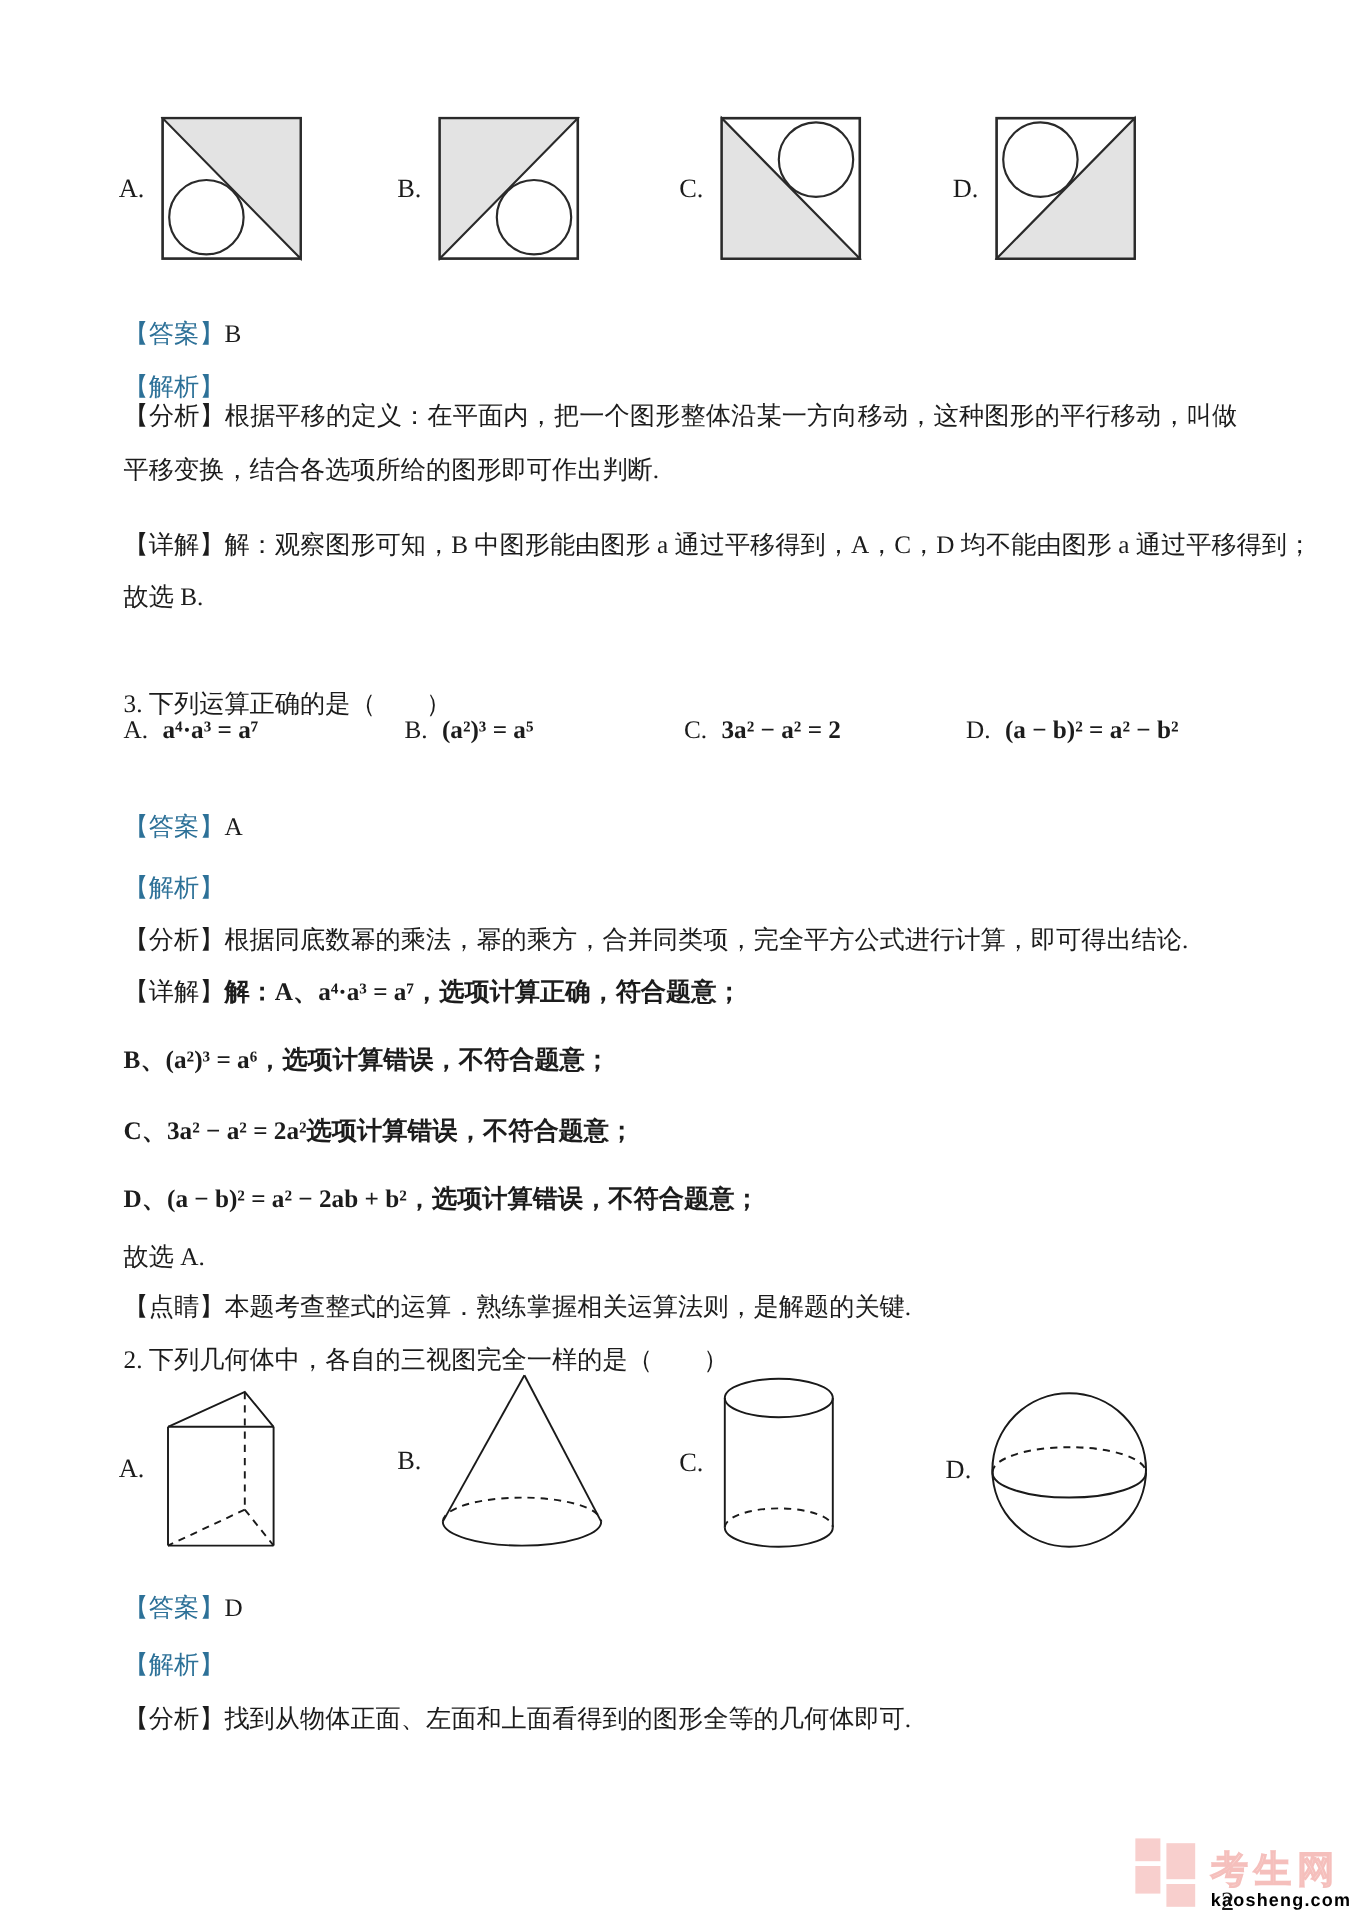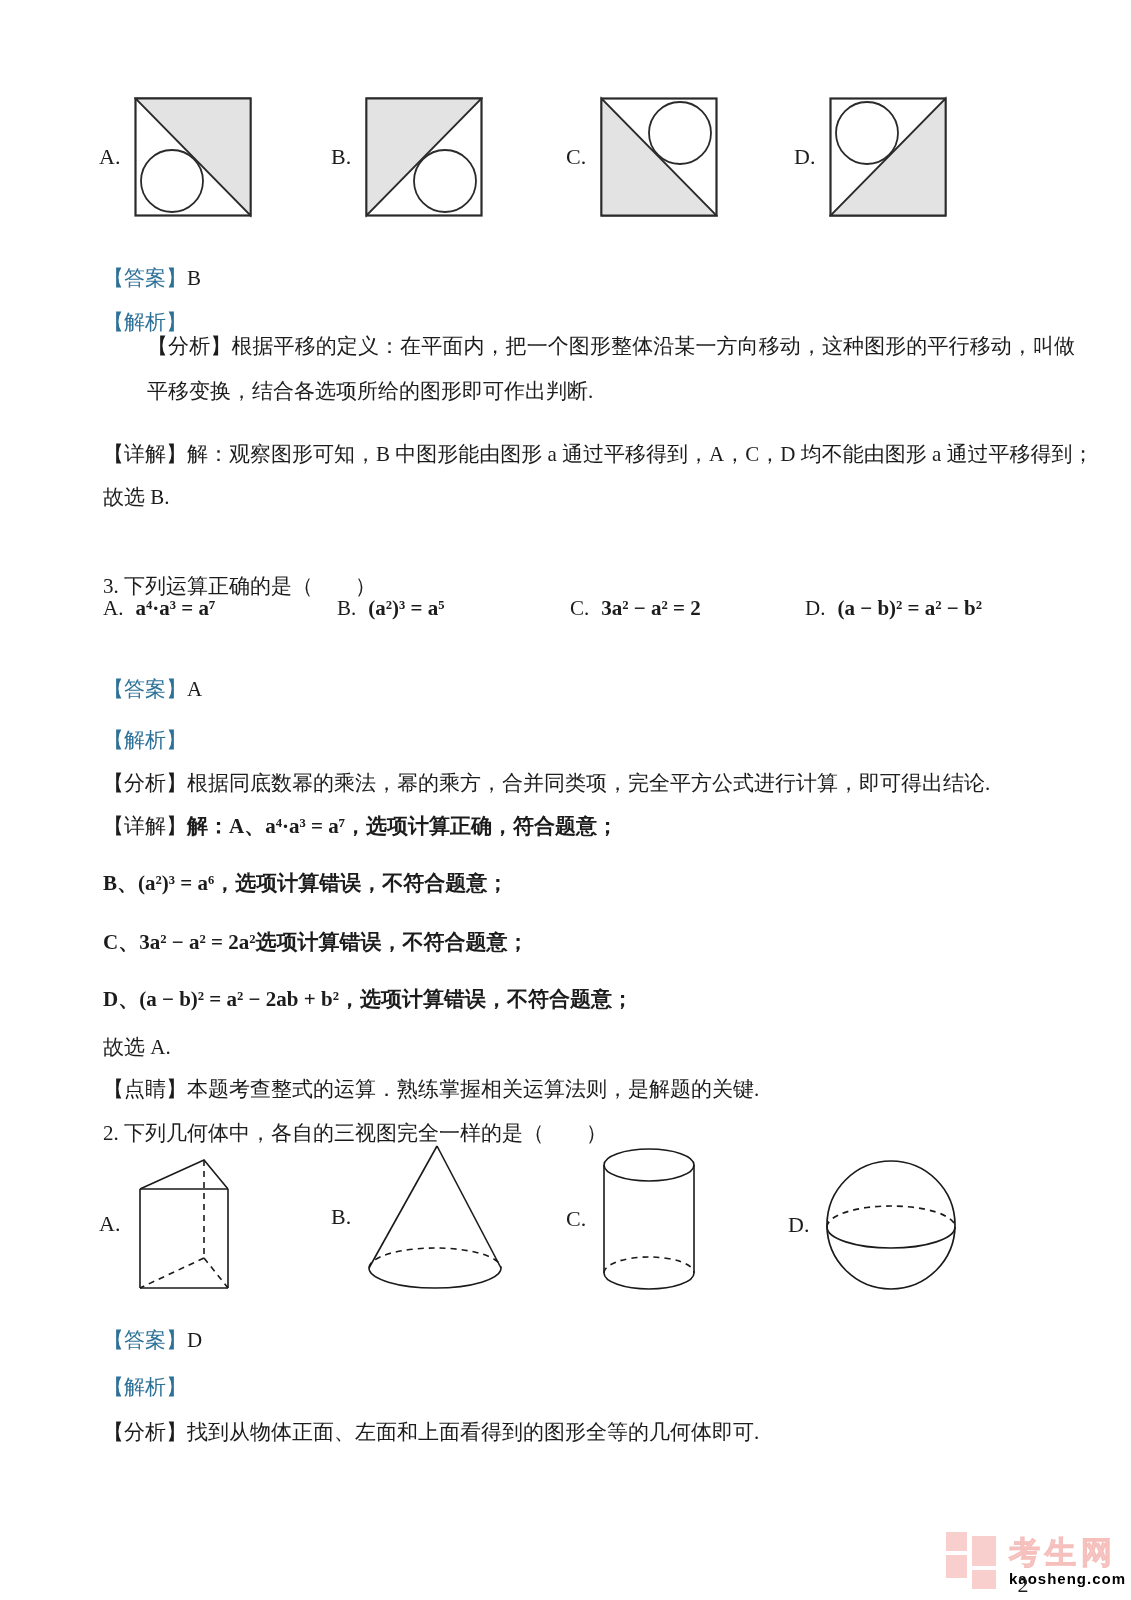--- a/index.html
+++ b/index.html
@@ -3,27 +3,27 @@
 <meta charset="utf-8">
 <style>
   html,body { margin:0; padding:0; background:#888; }
   .page {
     position:relative; width:1131px; height:1600px; margin:0 auto;
     background:#ffffff; overflow:hidden;
     font-family:"Liberation Serif","DejaVu Serif",serif;
     font-size:21px; color:#1c1c1c;
   }
   .line { position:absolute; left:103px; white-space:nowrap; line-height:28px;margin-top:20px; }
-  .para { position:absolute; left:103px; width:928px; line-height:45px; text-align:justify;margin-left:44px; }
+  .para { position:absolute; left:103px; width:928px; line-height:45px; text-align:justify; }
   .blue { color:#2d7198; }
   .fig-group { position:absolute; display:flex; align-items:center; gap:14px; }
   .fig-label { font-size:22px; color:#1c1c1c; }
   .opt-group { position:absolute; display:flex; align-items:baseline; gap:12px; white-space:nowrap; }
   .formula { font-family:"Liberation Serif","DejaVu Serif",serif;font-weight:bold; }
-  .watermark { position:absolute; left:946px; top:1530px; display:flex; gap:9px; align-items:center; }
+  .watermark { position:absolute; left:946px; top:1530px; display:flex; gap:9px; align-items:flex-end; }
   .wm-name {
     font-size:31px; line-height:34px; letter-spacing:5px; font-weight:bold;
     color:#fbdcda; -webkit-text-stroke:1px #f5bfbc;
     font-family:"Liberation Sans","DejaVu Sans",sans-serif;
   }
   .wm-url {
     font-size:15px; line-height:17px; letter-spacing:1px; font-weight:bold;
     color:#000000; font-family:"Liberation Sans","DejaVu Sans",sans-serif;
   }
   .page-num { position:absolute; left:1008px; top:1572px; width:30px; text-align:center; font-size:22px; }

